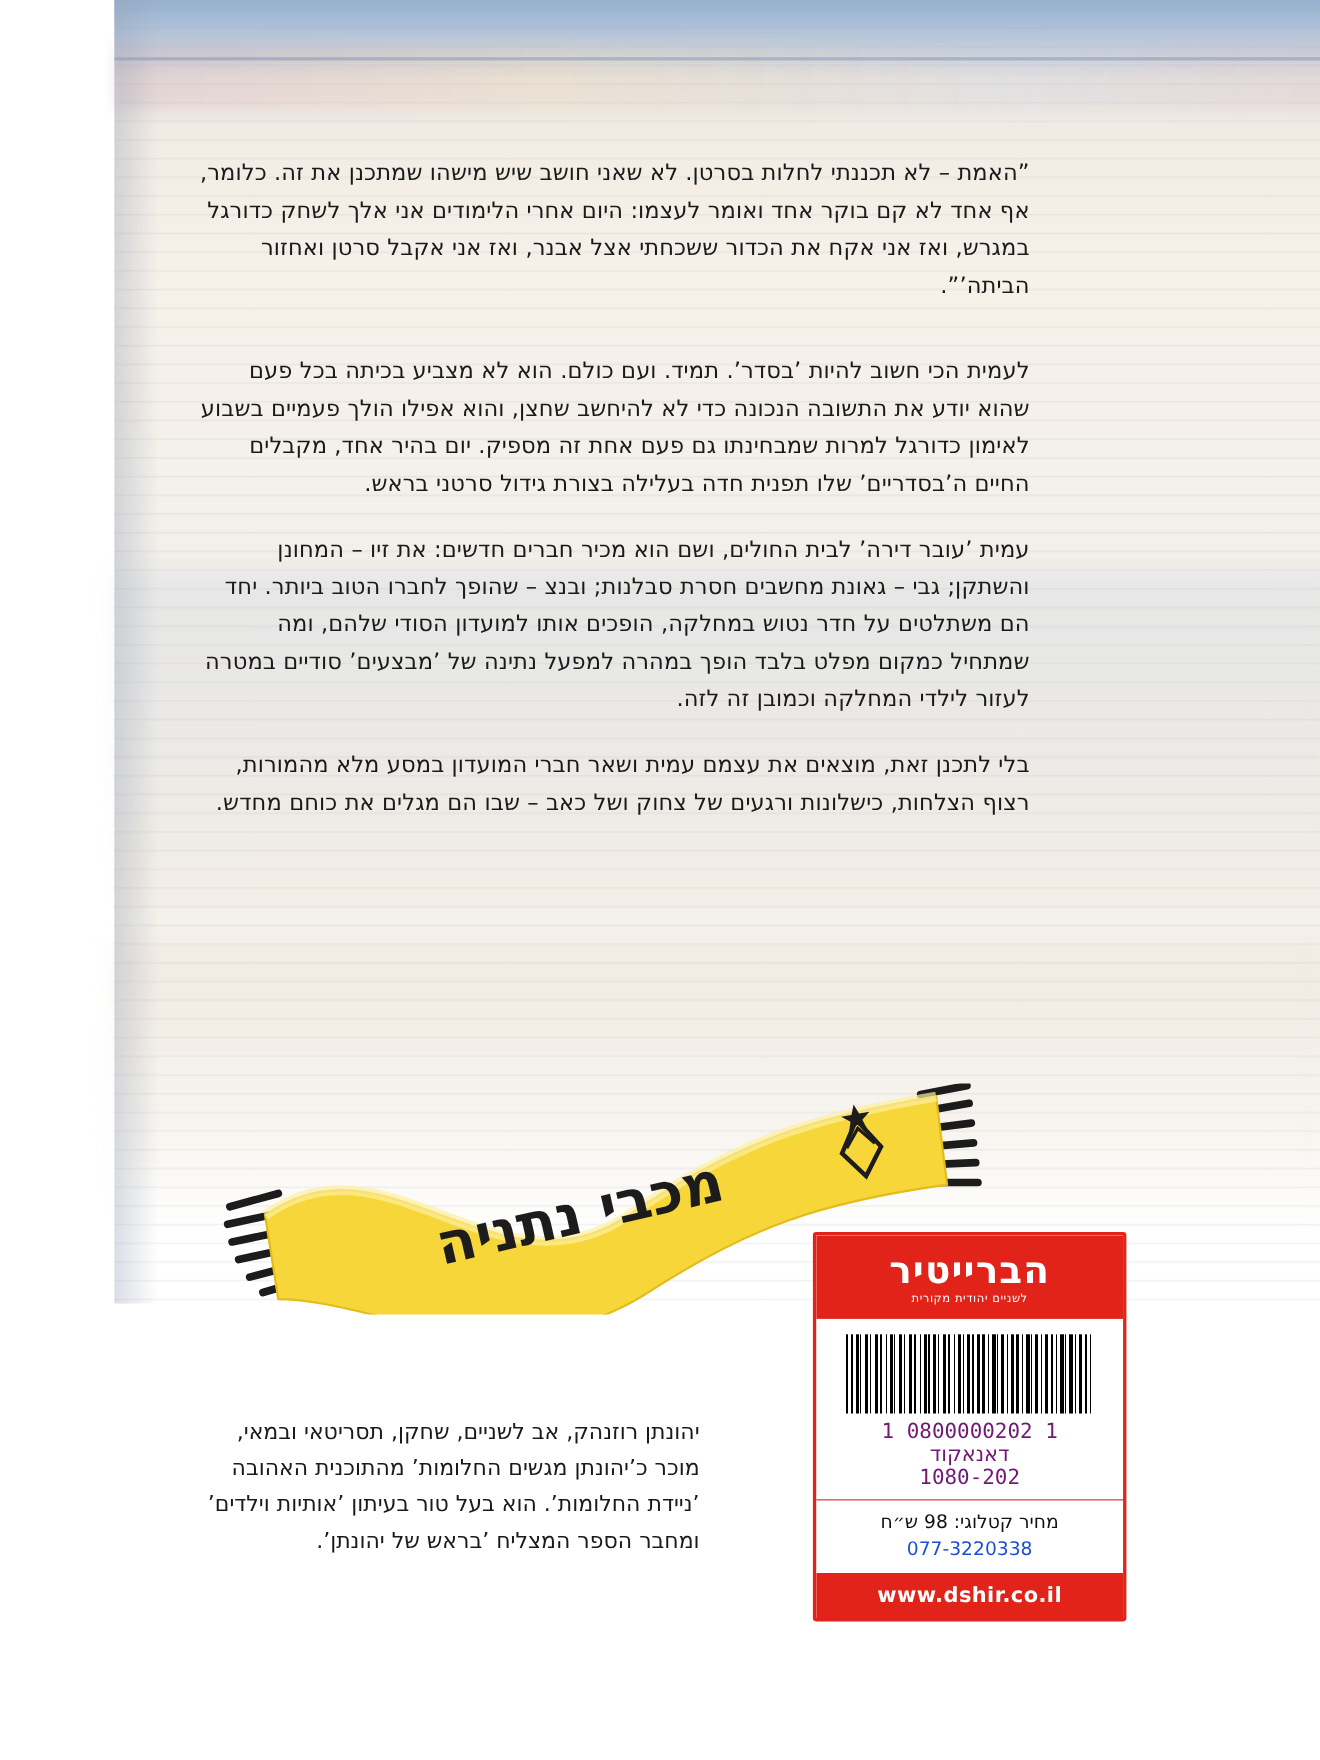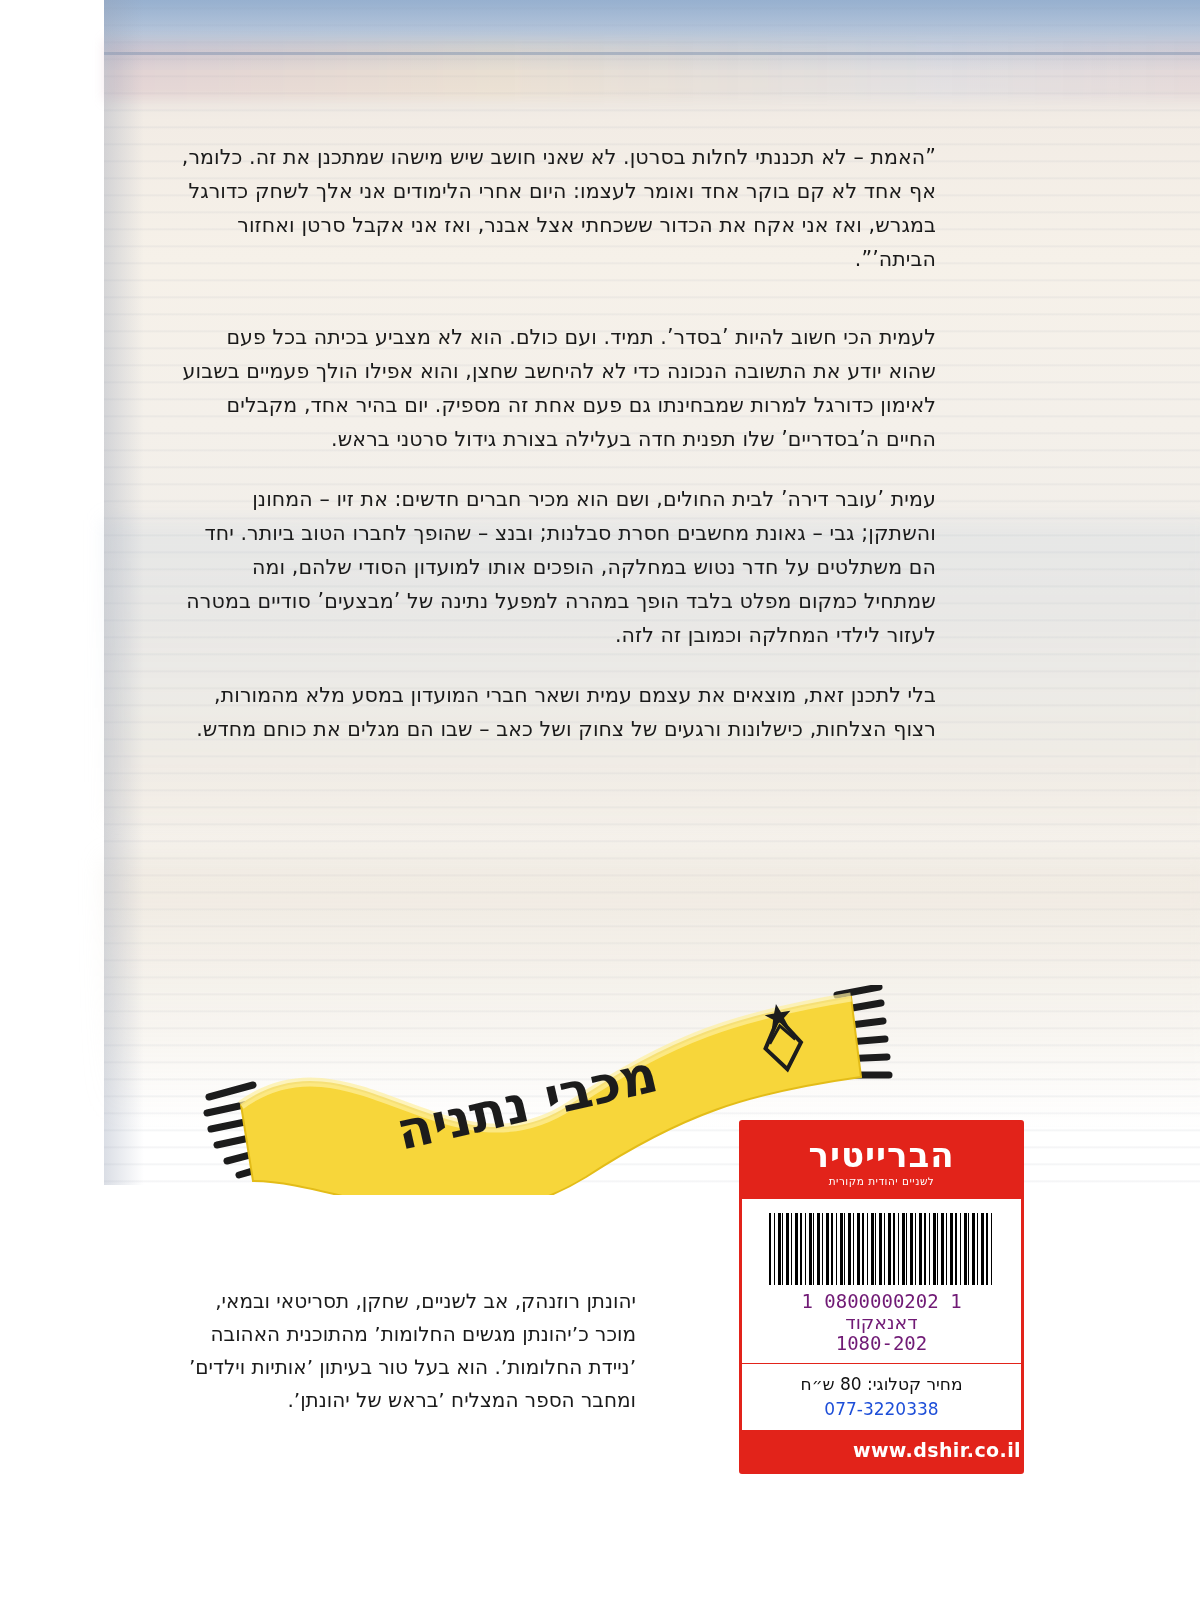--- a/index.html
+++ b/index.html
@@ -201,21 +201,20 @@
     margin-bottom: 8px;
   }
   .pub-url {
     background: #e2231a;
     color: #ffffff;
     font-size: 19px;
     font-weight: bold;
     padding: 9px 0 10px 0;
     letter-spacing: 0.4px;
     direction: ltr;
-    text-align: right;
   }
 </style>
 </head>
 <body>
 
 <div class="page">
 
   <div class="bg"></div>
   <div class="wash wash-a"></div>
   <div class="wash wash-b"></div>
@@ -270,18 +269,18 @@
   <div class="pub">
     <div class="pub-logo">
       <div class="name">הברייטיר</div>
       <div class="tag">לשניים יהודית מקורית</div>
     </div>
     <div class="barcode"></div>
     <div class="code-line">1 0800000202 1</div>
     <div class="code-line rtl">דאנאקוד</div>
     <div class="code-line">1080-202</div>
     <div class="pub-sep"></div>
-    <div class="price">מחיר קטלוגי: 80 ש״ח</div>
+    <div class="price">מחיר קטלוגי: 98 ש״ח</div>
     <div class="phone">077-3220338</div>
     <div class="pub-url">www.dshir.co.il</div>
   </div>
 
 </div>
 
 </body></html>

